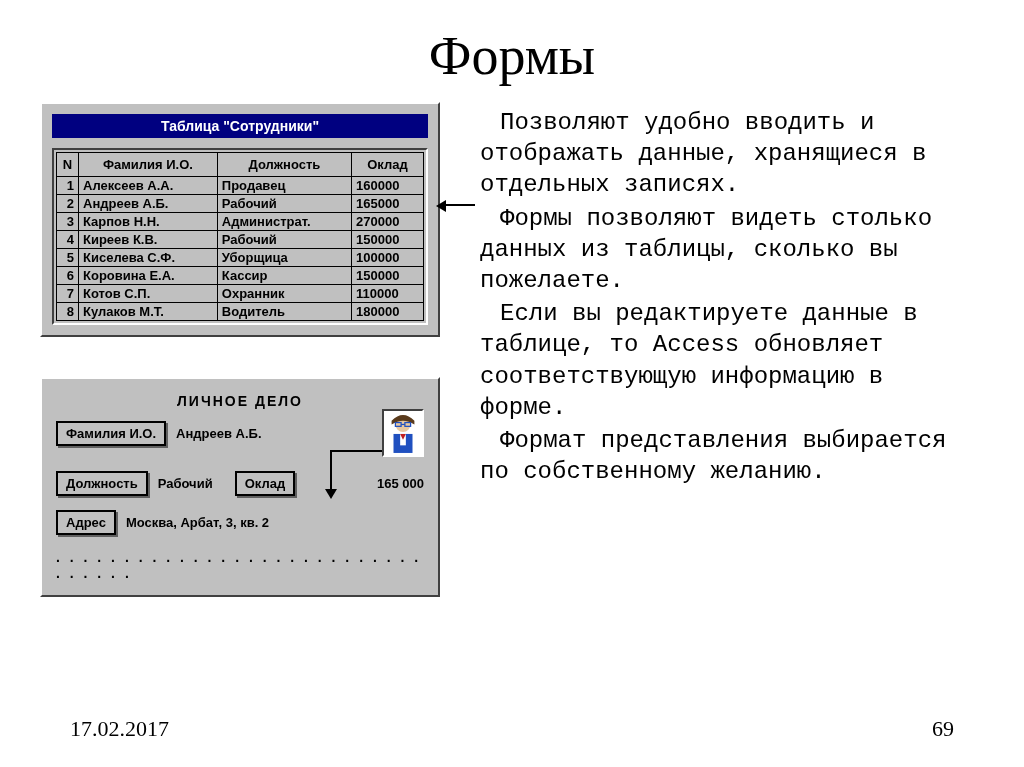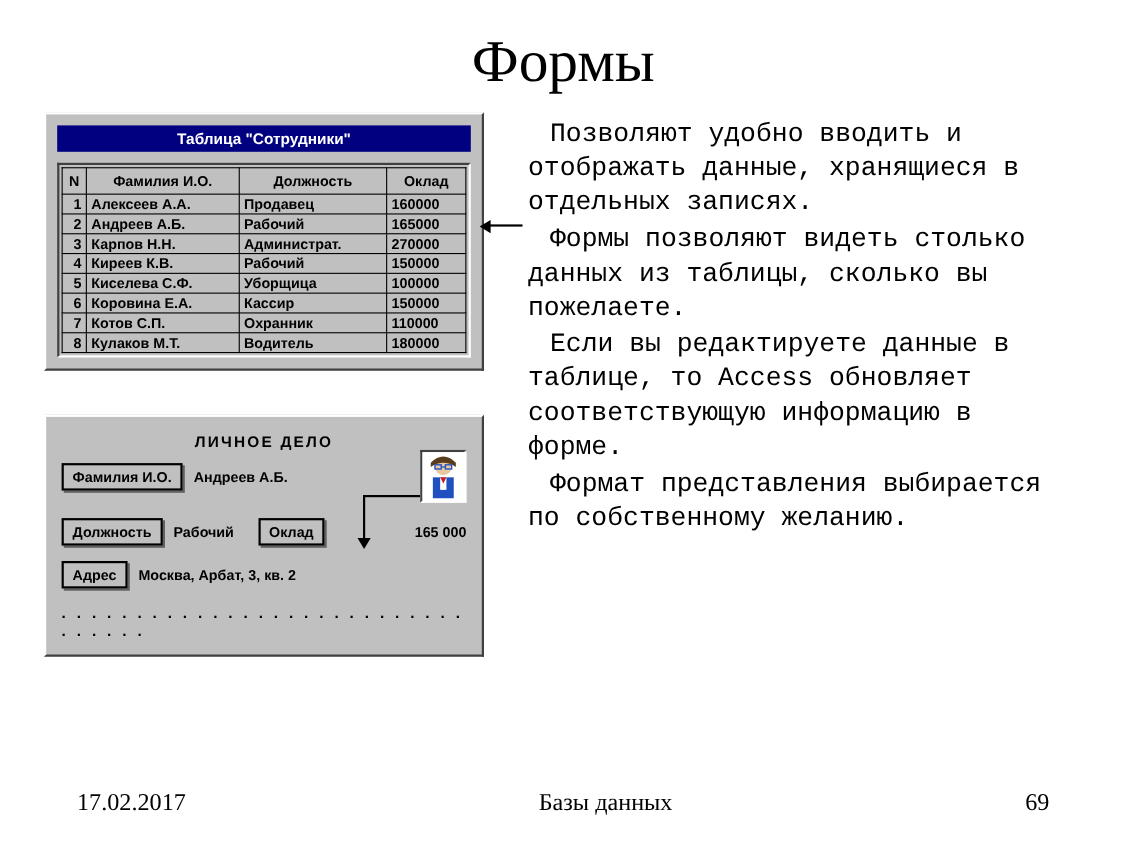--- a/index.html
+++ b/index.html
@@ -297,16 +297,15 @@
     <div class="right-col">
       <p>Позволяют удобно вводить и отображать данные, хранящиеся в отдельных записях.</p>
       <p>Формы позволяют видеть столько данных из таблицы, сколько вы пожелаете.</p>
       <p>Если вы редактируете данные в таблице, то Access обновляет соответствующую информацию в форме.</p>
       <p>Формат представления выбирается по собственному желанию.</p>
     </div>
   </div>
 
   <div class="footer">
     <span>17.02.2017</span>
-    <span>Базы данных</span>
     <span>69</span>
   </div>
 </div>
 
 </body></html>

